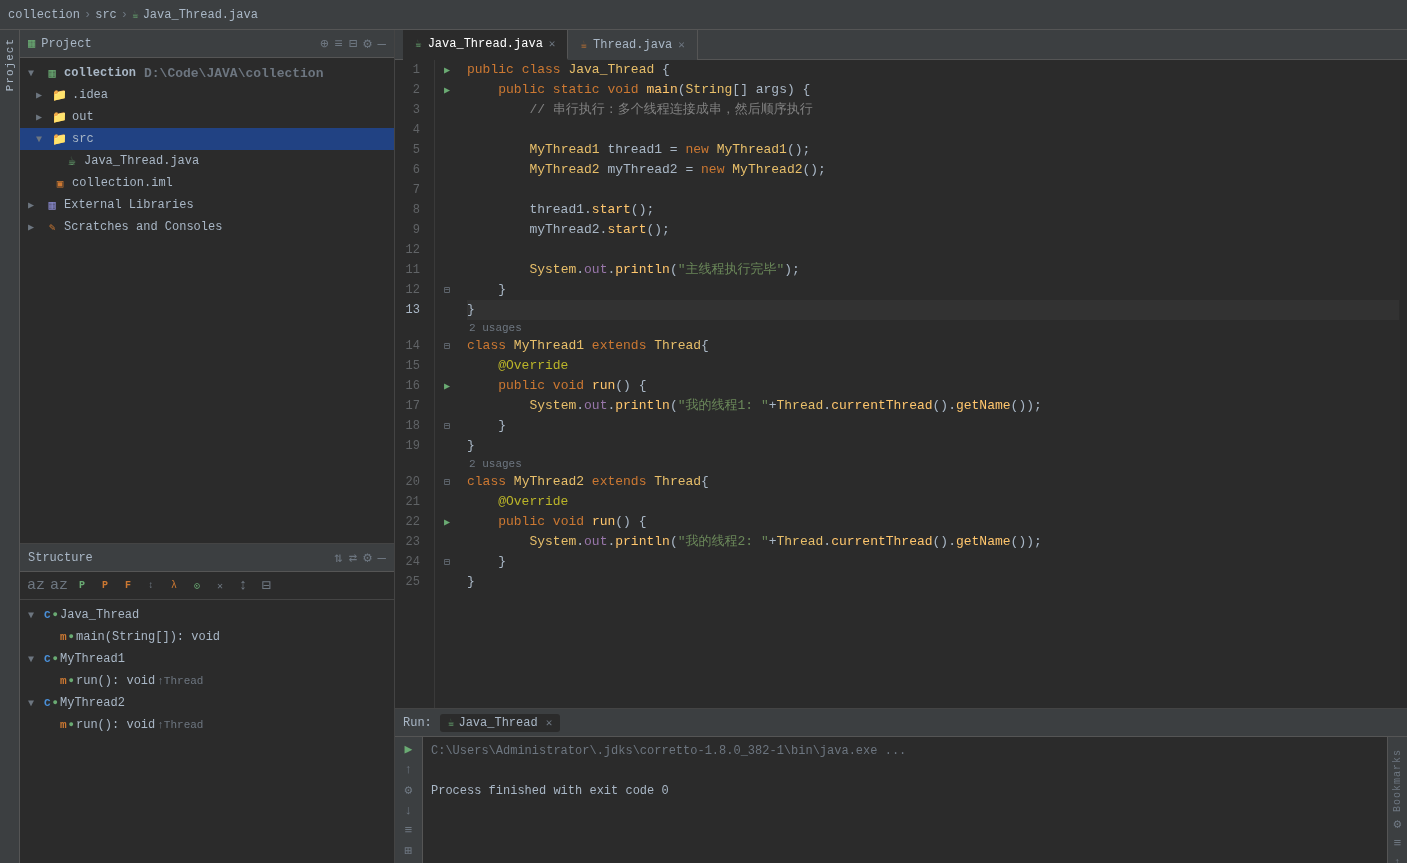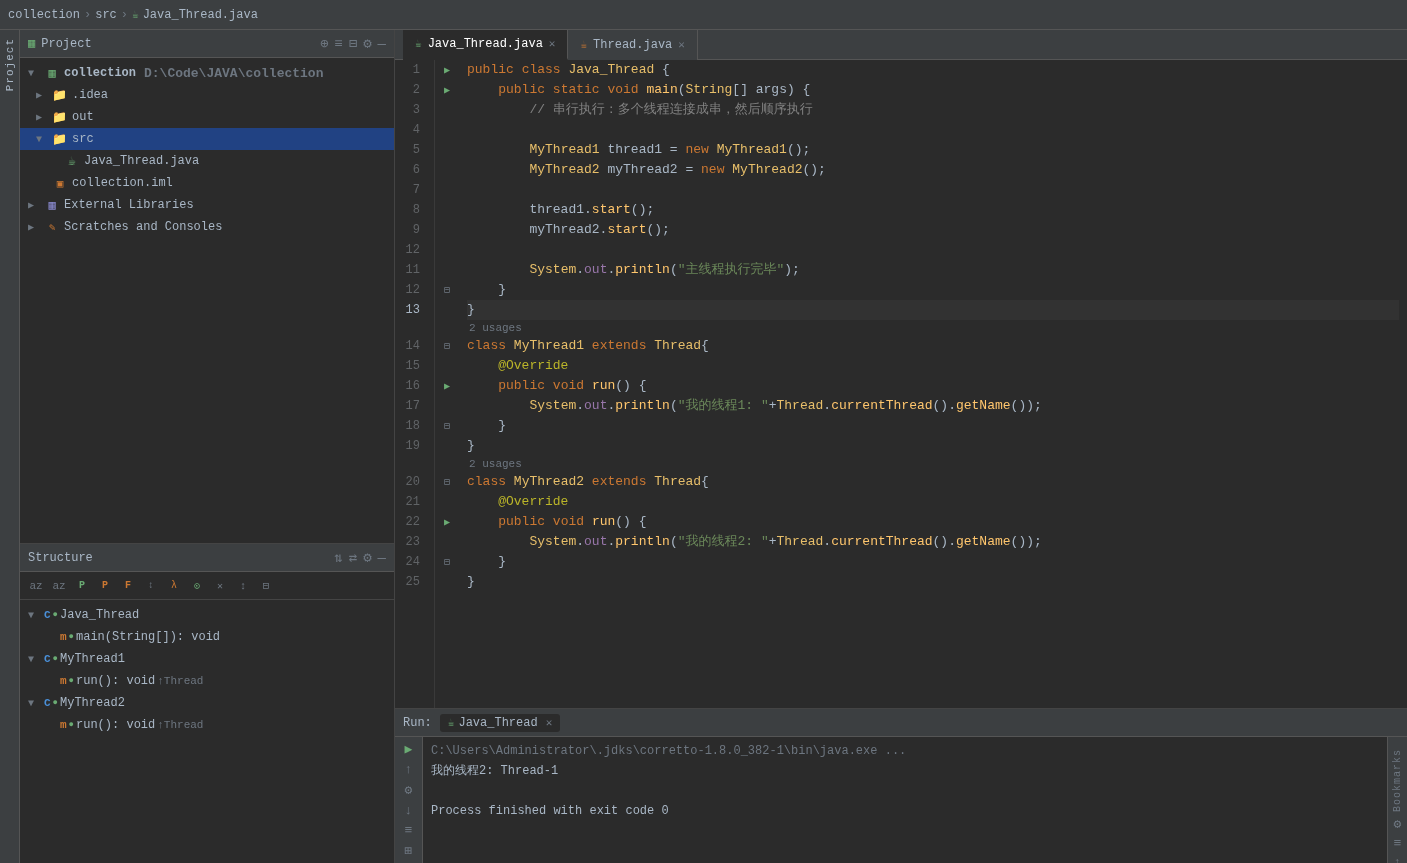--- a/index.html
+++ b/index.html
@@ -123,21 +123,21 @@
       background: #2b2b2b;
     }
     .struct-icon-btn {
       width: 20px;
       height: 20px;
       display: flex;
       align-items: center;
       justify-content: center;
       cursor: pointer;
       border-radius: 3px;
-      font-size: 11px;
+      font-size: 15px;
       color: #6d7680;
     }
     .struct-icon-btn.active { color: #4a90d9; }
 
     .structure-tree {
       flex: 1;
       overflow-y: auto;
       padding: 4px 0;
     }
     .struct-item {
@@ -831,21 +831,20 @@
             <div class="run-btn green" title="Run">▶</div>
             <div class="run-btn gray" title="Stop">↑</div>
             <div class="run-btn gray" title="Settings">⚙</div>
             <div class="run-btn gray" title="Scroll">↓</div>
             <div class="run-btn gray">≡</div>
             <div class="run-btn gray">⊞</div>
           </div>
 
           <div class="run-output">
             <div class="output-line cmd">C:\Users\Administrator\.jdks\corretto-1.8.0_382-1\bin\java.exe ...</div>
-            <div class="output-line">我的线程2: Thread-1</div>
             <div class="output-line"></div>
             <div class="output-line">Process finished with exit code 0</div>
           </div>
 
           <div class="bookmark-sidebar">
             <span class="bm-label">Bookmarks</span>
             <div class="bs-icon">⚙</div>
             <div class="bs-icon">≡</div>
             <div class="bs-icon">↕</div>
 

